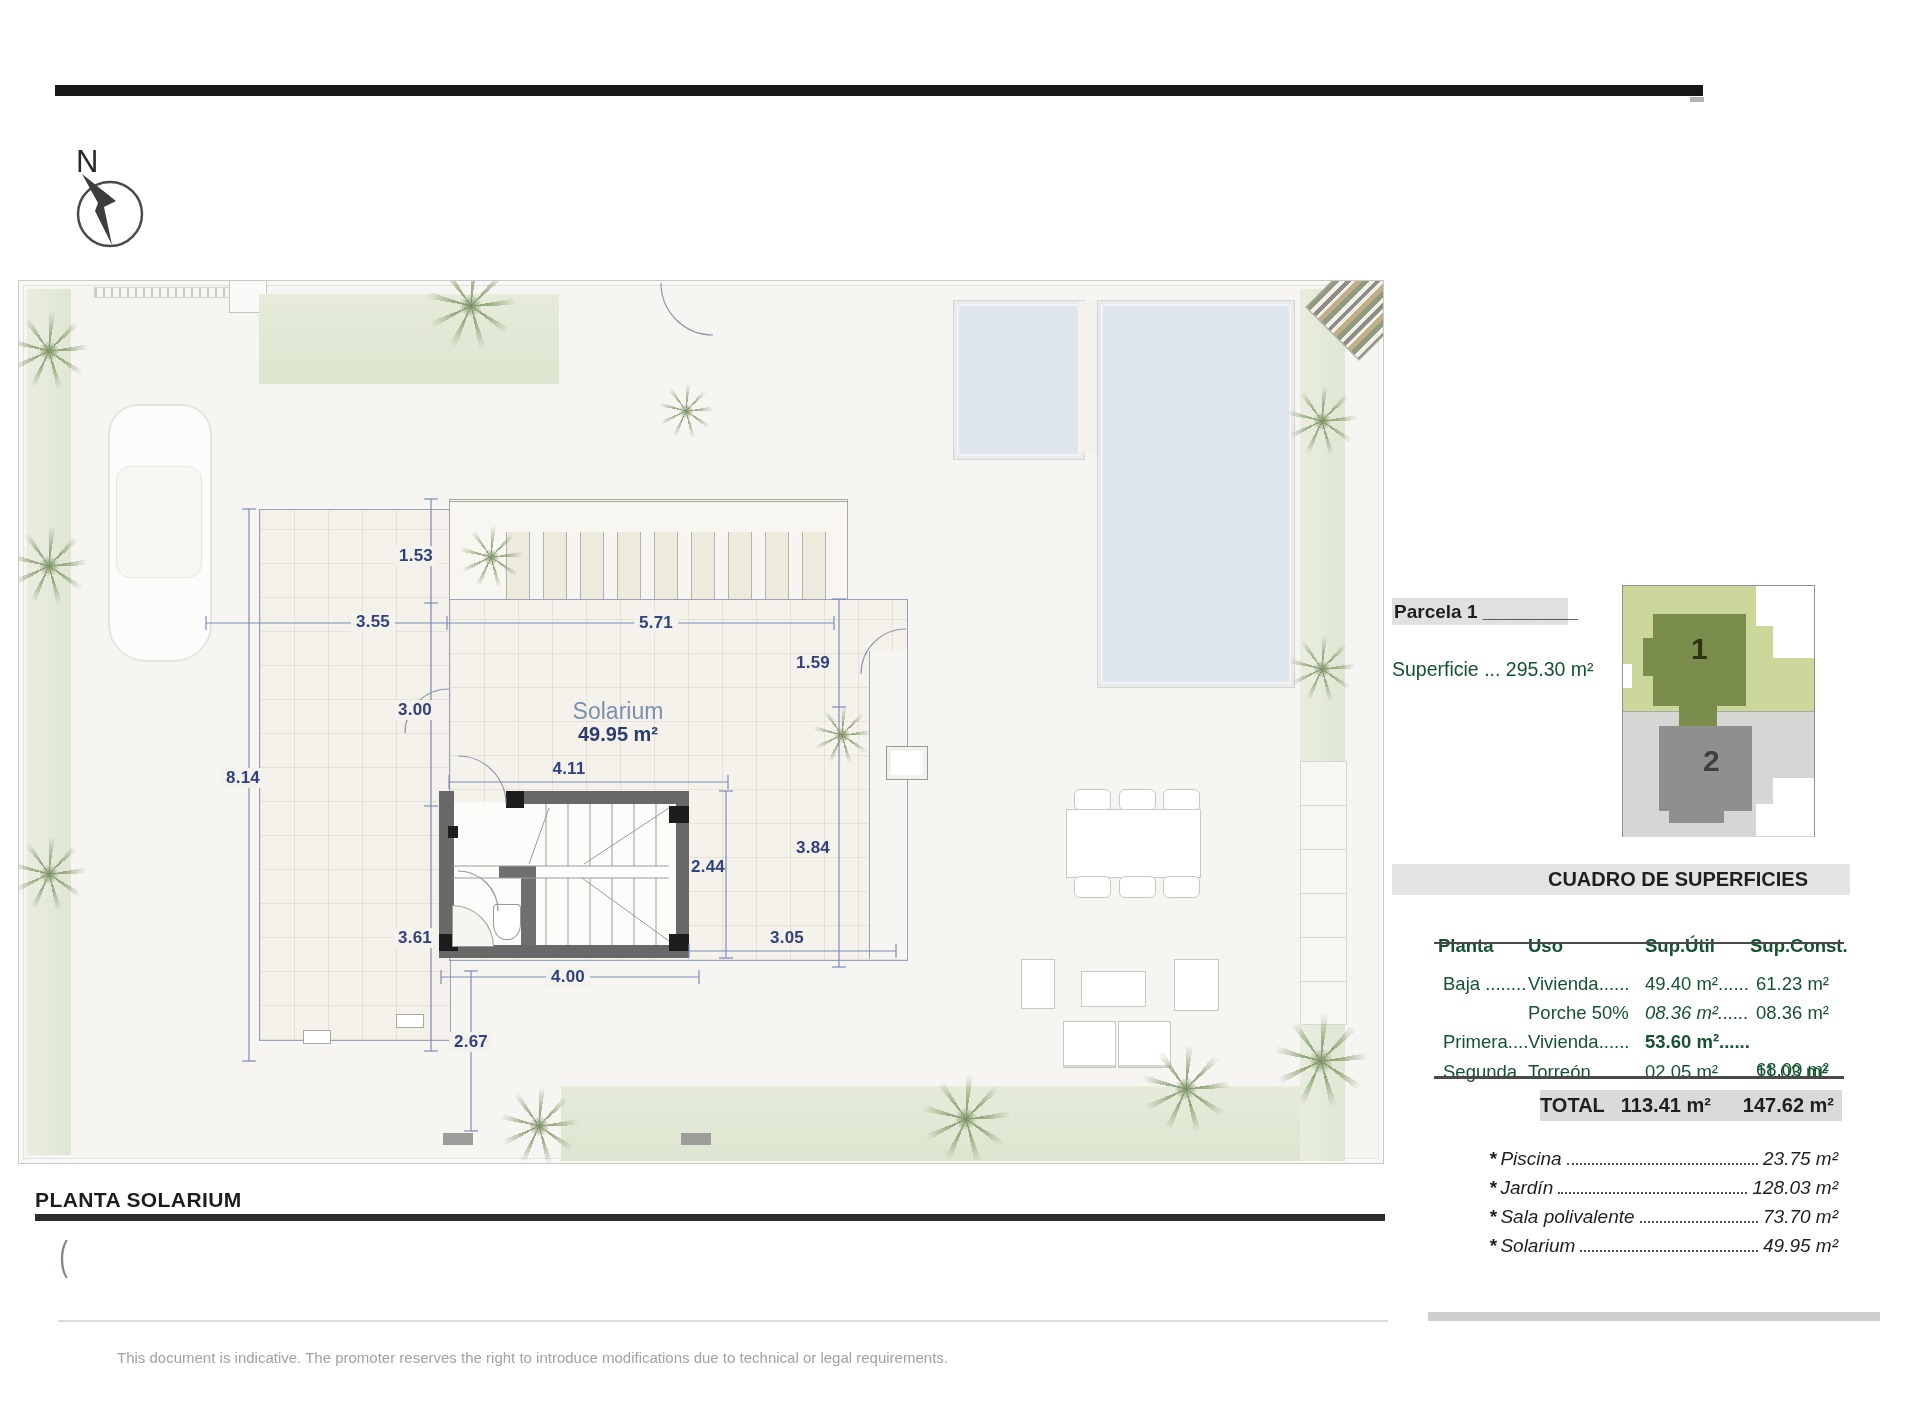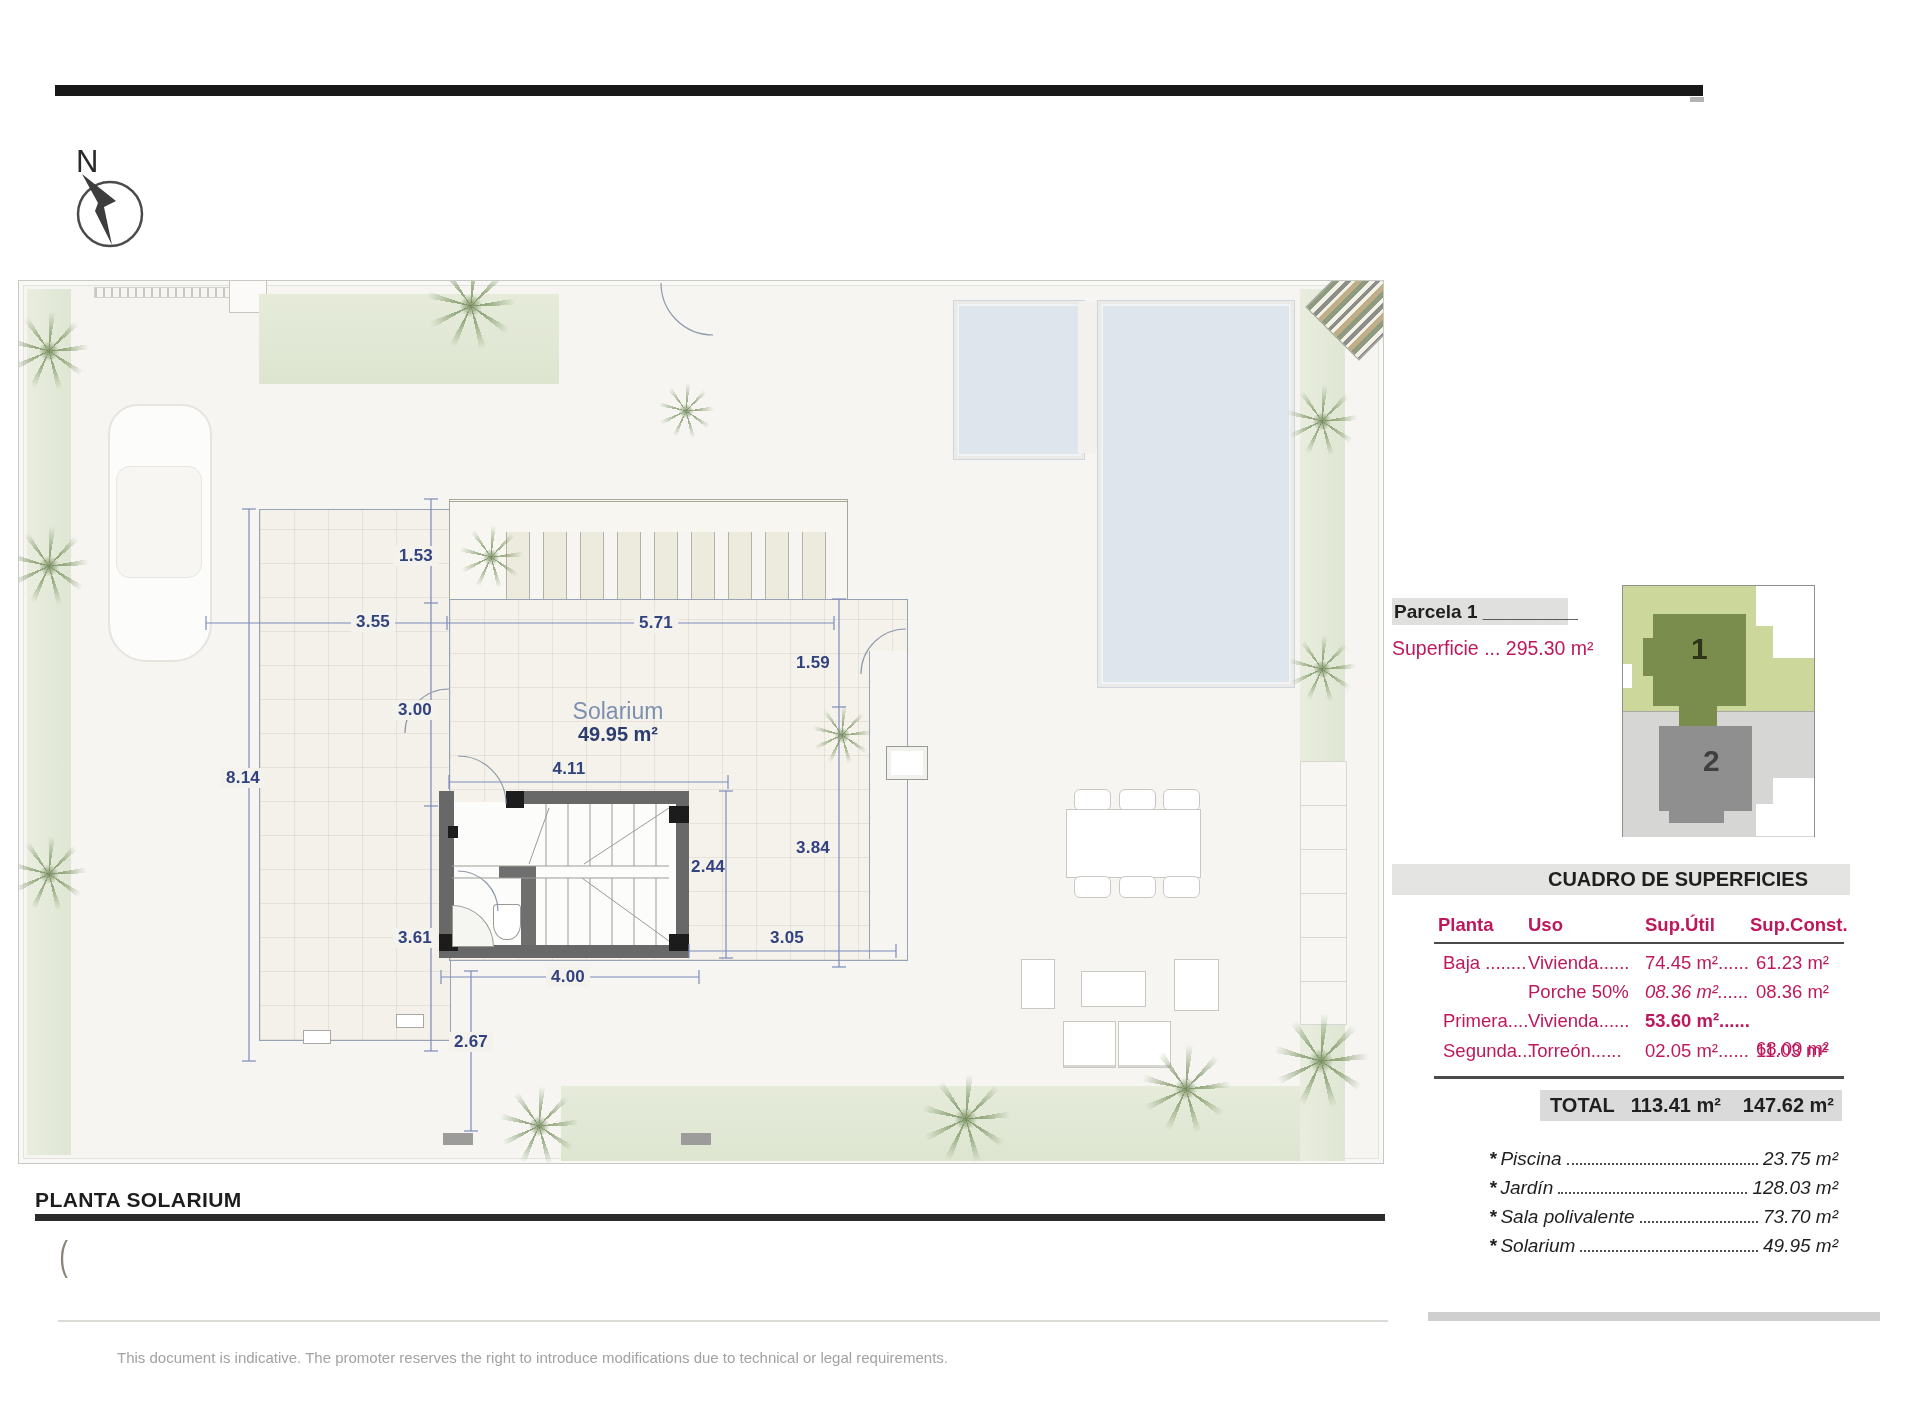--- a/index.html
+++ b/index.html
@@ -27,21 +27,21 @@
         background-image:repeating-linear-gradient(0deg,rgba(176,170,152,.22) 0 1px,transparent 1px 34px),
                          repeating-linear-gradient(90deg,rgba(176,170,152,.22) 0 1px,transparent 1px 34px);}
   .wall{position:absolute;background:#686868;}
   .blk{position:absolute;background:#1c1c1c;}
   .dim{position:absolute;transform:translate(-50%,-50%);font-weight:bold;font-size:17px;
        color:#32427f;white-space:nowrap;letter-spacing:.2px;}
   .dim.bg{background:#f4f2ec;padding:0 5px;}
   
   .band{position:absolute;background:#e4e4e3;color:#1f1f1f;font-weight:bold;
         text-align:right;white-space:nowrap;}
-  .cell{position:absolute;font-size:18.5px;color:#be185d;white-space:nowrap;}
+  .cell{position:absolute;font-size:18.5px;color:#14532d;white-space:nowrap;margin-top:21px;}
   .hline{position:absolute;background:#4a4a4a;}
   .extra-row{display:flex;align-items:baseline;height:29px;font-style:italic;font-size:19px;color:#1f1f1f;}
   .extra-row .leader{flex:1;border-bottom:2px dotted #4f4f4f;margin:0 5px 5px 5px;}
   
   #minimap{position:absolute;left:1622px;top:585px;width:191px;height:250px;border:1px solid #8f8f8f;}
   .mm-green{position:absolute;left:0;top:0;width:191px;height:125px;background:#ccd89b;}
   .mm-gray{position:absolute;left:0;top:125px;width:191px;height:125px;background:#d6d6d5;border-top:1px solid #a8a8a6;}
   .mm-h1{background:#7b8d4c;position:absolute;}
   .mm-h2{background:#8f8f8f;position:absolute;}
   .mm-white{background:#fff;position:absolute;}
@@ -262,21 +262,21 @@
   </div>
 
   <div class="cell" style="left:1438px;top:914px;font-weight:bold;">Planta</div>
   <div class="cell" style="left:1528px;top:914px;font-weight:bold;">Uso</div>
   <div class="cell" style="left:1645px;top:914px;font-weight:bold;">Sup.Útil</div>
   <div class="cell" style="left:1750px;top:914px;font-weight:bold;">Sup.Const.</div>
   <div class="hline" style="left:1434px;top:942px;width:410px;height:2px;"></div>
 
   <div class="cell" style="left:1443px;top:952px;">Baja ........</div>
   <div class="cell" style="left:1528px;top:952px;">Vivienda......</div>
-  <div class="cell" style="left:1645px;top:952px;">74.45 m²......</div>
+  <div class="cell" style="left:1645px;top:952px;">49.40 m²......</div>
   <div class="cell" style="left:1756px;top:952px;">61.23 m²</div>
 
   <div class="cell" style="left:1443px;top:981px;"></div>
   <div class="cell" style="left:1528px;top:981px;">Porche 50%</div>
   <div class="cell" style="left:1645px;top:981px;font-style:italic;">08.36 m²......</div>
   <div class="cell" style="left:1756px;top:981px;">08.36 m²</div>
 
   <div class="cell" style="left:1443px;top:1010px;">Primera....</div>
   <div class="cell" style="left:1528px;top:1010px;">Vivienda......</div>
   <div class="cell" style="left:1645px;top:1010px;font-weight:bold;">53.60 m²......</div>
@@ -284,21 +284,21 @@
 
   <div class="cell" style="left:1443px;top:1040px;">Segunda...</div>
   <div class="cell" style="left:1528px;top:1040px;">Torreón......</div>
   <div class="cell" style="left:1645px;top:1040px;">02.05 m²......</div>
   <div class="cell" style="left:1756px;top:1040px;">11.03 m²</div>
 
   <div class="hline" style="left:1434px;top:1076px;width:410px;height:2.5px;"></div>
 
   <div class="abs" style="left:1540px;top:1090px;width:302px;height:31px;background:#dadada;display:flex;align-items:center;
               font-weight:bold;font-size:20px;color:#1f1f1f;">
-    <span style="padding-left:10px;">TOTAL</span>
+    <span style="">TOTAL</span>
     <span style="padding-left:16px;">113.41 m²</span>
     <span style="margin-left:auto;padding-right:8px;">147.62 m²</span>
   </div>
 
   <div class="abs" style="left:1489px;top:1148px;width:349px;">
     <div class="extra-row">
       <span style="font-weight:bold;margin-right:4px;">*</span>
       <span>Piscina</span>
       <span class="leader"></span>
       <span>23.75 m²</span>

